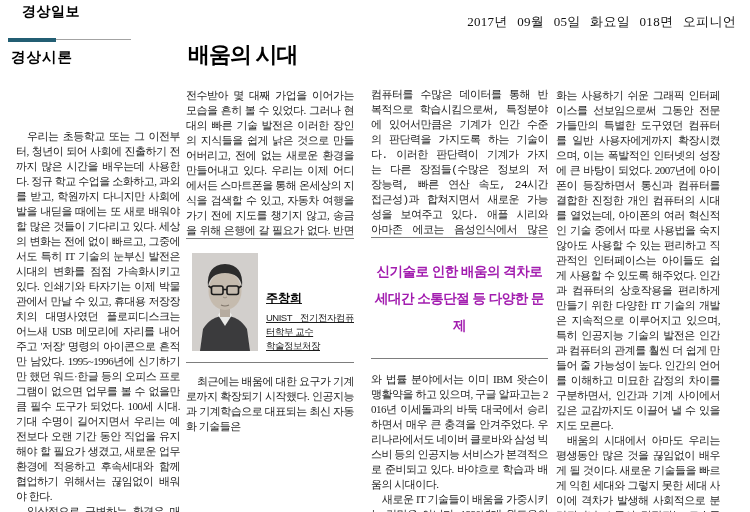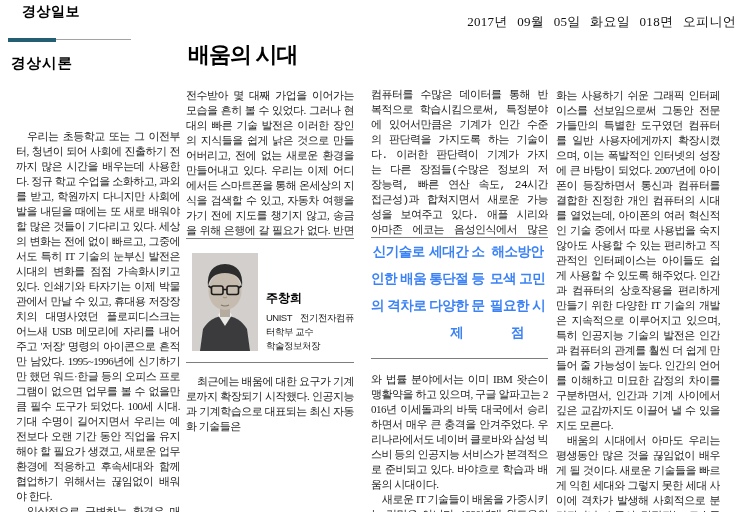--- a/index.html
+++ b/index.html
@@ -14,21 +14,21 @@
     font-weight:700; font-size:14px; letter-spacing:0.5px; color:#000;margin-left:12px;
   }
   .dateline {
     position:absolute; right:14px; top:13px;
     font-size:13px; word-spacing:6px; letter-spacing:0.3px; color:#111;text-align:right;
   }
   .accent-rule { position:absolute; left:8px; top:38px; width:123px; height:4px; }
   .accent-bar  { position:absolute; left:0; top:0; width:48px; height:4px; background:#235e73; }
   .accent-line { position:absolute; left:48px; right:0; top:1px; height:1px; background:#a3a3a3; }
   .section-label {
-    position:absolute; left:11px; top:54px;
+    position:absolute; left:11px; top:48px;
     font-family:Liberation Sans, sans-serif;
     font-weight:700; font-size:14.5px; letter-spacing:1px; color:#000;
   }
   .headline {
     position:absolute; left:188px; top:40px; margin:0;
     font-weight:700; font-size:22px; letter-spacing:-1px; color:#000;
   }
   .col {
     position:absolute; top:88px; font-size:11px; line-height:15px;
     text-align:justify; letter-spacing:-0.5px; word-break:break-all; color:#1c1c1c;
@@ -40,32 +40,32 @@
   .col3 { left:371px; width:177px; height:424px; }
   .col4 { left:556px; width:164px; height:424px; overflow:hidden; }
   .clip { overflow:hidden; }
   .col2 .clip-top { height:150px; }
   .col3 .clip-top { height:149px;font-family:Liberation Mono, monospace; }
   .col2 .clip-bottom { height:138px; margin-top:11px; }
   .col3 .clip-bottom { height:140px; margin-top:13px; }
   .profile-box {
     box-sizing:border-box; height:125px;
     border-top:1px solid #7d7d7d; border-bottom:1px solid #7d7d7d;
-    padding:13px 0 7px 6px; display:flex; align-items:flex-end; gap:8px;
+    padding:13px 0 7px 6px; display:flex; align-items:flex-end; gap:8px;text-decoration:underline;
   }
   .photo { width:66px; height:100px; flex:none; align-self:flex-start; display:block; }
   .caption { padding-bottom:2px; font-family:"Liberation Sans","DejaVu Sans",sans-serif; }
   .author-name  { font-weight:700; font-size:12px; letter-spacing:0; margin-bottom:5px; color:#000; }
   .author-affil, .author-role { font-size:9.5px; line-height:14px; letter-spacing:-0.5px; color:#222; }
   .quote-box {
     box-sizing:border-box; height:122px;
     border-top:1px solid #7d7d7d; border-bottom:1px solid #7d7d7d;
-    display:flex; flex-direction:row; justify-content:center;
+    display:flex; flex-direction:column; justify-content:center;
     text-align:center; font-family:"Liberation Sans","DejaVu Sans",sans-serif;
-    font-weight:700; font-size:13.5px; line-height:27px; letter-spacing:-0.5px; color:#3b82f6;
+    font-weight:700; font-size:13.5px; line-height:27px; letter-spacing:-0.5px; color:#a21caf;
   }
 </style>
 </head>
 <body>
 
 <div class="page">
 
   <div class="masthead">경상일보</div>
   <div class="dateline">2017년 09월 05일 화요일 018면 오피니언</div>
 
@@ -116,21 +116,20 @@
     </div>
   </div>
 
   <div class="col col3">
     <div class="clip clip-top">
       <p>컴퓨터를 수많은 데이터를 통해 반복적으로 학습시킴으로써, 특정분야에 있어서만큼은 기계가 인간 수준의 판단력을 가지도록 하는 기술이다. 이러한 판단력이 기계가 가지는 다른 장점들(수많은 정보의 저장능력, 빠른 연산 속도, 24시간 접근성)과 합쳐지면서 새로운 가능성을 보여주고 있다. 애플 시리와 아마존 에코는 음성인식에서 많은 성과를 이루었고, 헬스케어</p>
     </div>
     <div class="quote-box" style="border-top-color: rgb(125, 125, 125); border-bottom-color: rgb(125, 125, 125);">
       <div>신기술로 인한 배움의 격차로</div>
       <div>세대간 소통단절 등 다양한 문제</div>
-      <div>해소방안 모색 고민 필요한 시점</div>
     </div>
     <div class="clip clip-bottom">
       <p>와 법률 분야에서는 이미 IBM 왓슨이 맹활약을 하고 있으며, 구글 알파고는 2016년 이세돌과의 바둑 대국에서 승리하면서 매우 큰 충격을 안겨주었다. 우리나라에서도 네이버 클로바와 삼성 빅스비 등의 인공지능 서비스가 본격적으로 준비되고 있다. 바야흐로 학습과 배움의 시대이다.</p>
       <p class="indent">새로운 IT 기술들이 배움을 가중시키는 것만은 아니다. 1990년대 윈도우의 대중</p>
     </div>
   </div>
 
   <div class="col col4">
     <p>화는 사용하기 쉬운 그래픽 인터페이스를 선보임으로써 그동안 전문가들만의 특별한 도구였던 컴퓨터를 일반 사용자에게까지 확장시켰으며, 이는 폭발적인 인터넷의 성장에 큰 바탕이 되었다. 2007년에 아이폰이 등장하면서 통신과 컴퓨터를 결합한 진정한 개인 컴퓨터의 시대를 열었는데, 아이폰의 여러 혁신적인 기술 중에서 따로 사용법을 숙지 않아도 사용할 수 있는 편리하고 직관적인 인터페이스는 아이들도 쉽게 사용할 수 있도록 해주었다. 인간과 컴퓨터의 상호작용을 편리하게 만들기 위한 다양한 IT 기술의 개발은 지속적으로 이루어지고 있으며, 특히 인공지능 기술의 발전은 인간과 컴퓨터의 관계를 훨씬 더 쉽게 만들어 줄 가능성이 높다. 인간의 언어를 이해하고 미묘한 감정의 차이를 구분하면서, 인간과 기계 사이에서 깊은 교감까지도 이끌어 낼 수 있을지도 모른다.</p>
     <p class="indent">배움의 시대에서 아마도 우리는 평생동안 많은 것을 끊임없이 배우게 될 것이다. 새로운 기술들을 빠르게 익힌 세대와 그렇지 못한 세대 사이에 격차가 발생해 사회적으로 분리되거나 소통이 단절되는 모습들도 보이기 시작한다. 이제는 배움의 격차로 인해 발생할 수 있는 다양한 문제들과 이를 해소할 수 있는 방안들에 대해서 고민이 필요한 시점이다.</p>

